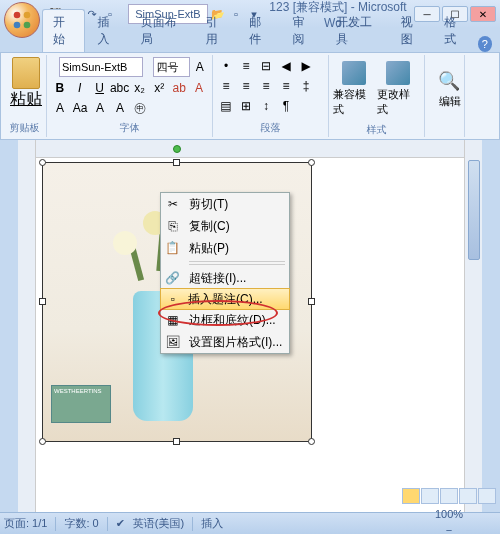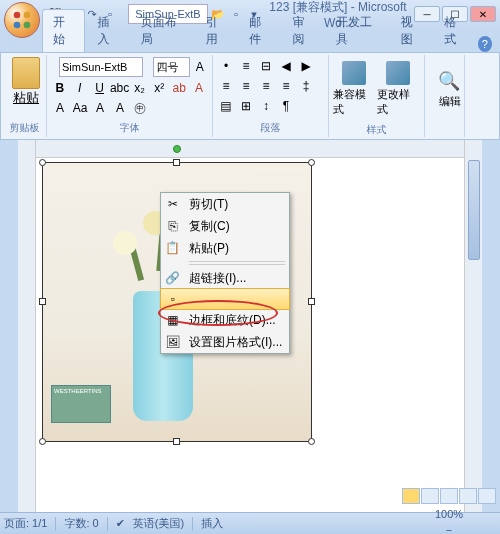--- a/index.html
+++ b/index.html
@@ -28,21 +28,21 @@
 .group-label { font-size: 10px; color: #5a7aaa; text-align: center; margin-top: auto; padding-top: 2px; }
 .group-content { flex: 1; display: flex; flex-direction: column; gap: 2px; }
 .group-row { display: flex; gap: 2px; align-items: center; }
 .btn-sm { width: 18px; height: 18px; display: flex; align-items: center; justify-content: center; font-size: 12px; border: 1px solid transparent; }
 .dropdown { height: 20px; border: 1px solid #aac; background: #fff; font-size: 11px; padding: 0 2px; display: flex; align-items: center; margin-left: 8px; }
 .big-btn { width: 42px; height: 64px; display: flex; flex-direction: column; align-items: center; justify-content: center; font-size: 11px; gap: 2px; }
 .big-btn svg, .big-btn .icon-placeholder { width: 24px; height: 24px; }
 .icon-placeholder { background: linear-gradient(135deg, #8ac, #48a); border-radius: 2px; }
 
 .clipboard-group { width: 44px; }
-.paste-btn { width: 38px; height: 54px; display: flex; flex-direction: column; align-items: center; font-size: 13px; text-decoration: underline; }
+.paste-btn { width: 38px; height: 54px; display: flex; flex-direction: column; align-items: center; font-size: 16px; text-decoration: underline; }
 .paste-icon { width: 28px; height: 32px; background: linear-gradient(#f0d080, #e0b050); border: 1px solid #c09030; border-radius: 2px; }
 
 
 .doc-area { height: 376px; background: #fff; margin: 0 18px; position: relative; display: flex; }
 .ruler-v { width: 18px; background: #e8eef6; border-right: 1px solid #ccc; }
 .ruler-h { height: 18px; background: #e8eef6; border-bottom: 1px solid #ccc; position: absolute; top: 0; left: 18px; right: 18px; }
 .doc-page { flex: 1; padding: 22px 6px 6px 6px; position: relative; }
 .scroll-v { width: 18px; background: #e8eef6; border-left: 1px solid #ccc; position: relative; }
 .scroll-thumb { position: absolute; top: 20px; left: 3px; width: 12px; height: 100px; background: linear-gradient(#d0dff0, #a8c0e0); border: 1px solid #88a8d0; border-radius: 2px; }
 
@@ -270,20 +270,21 @@
       <span>粘贴(P)</span>
     </div>
   <div class="menu-sep"></div>
   <div class="menu-sep"></div>
   <div class="menu-item">
       <span class="mi-icon">🔗</span>
       <span>超链接(I)...</span>
     </div>
   <div class="menu-item highlighted">
       <span class="mi-icon">▫</span>
+      <span>插入题注(C)...</span>
     </div>
   <div class="menu-item">
       <span class="mi-icon">▦</span>
       <span>边框和底纹(D)...</span>
     </div>
   <div class="menu-item">
       <span class="mi-icon">🖼</span>
       <span>设置图片格式(I)...</span>
     </div>
 </div>

